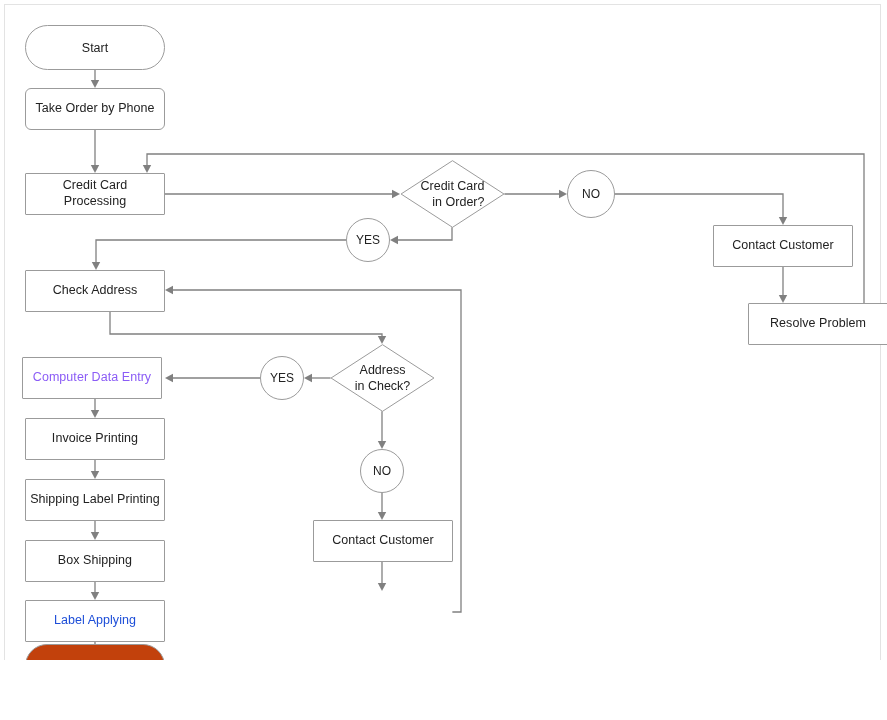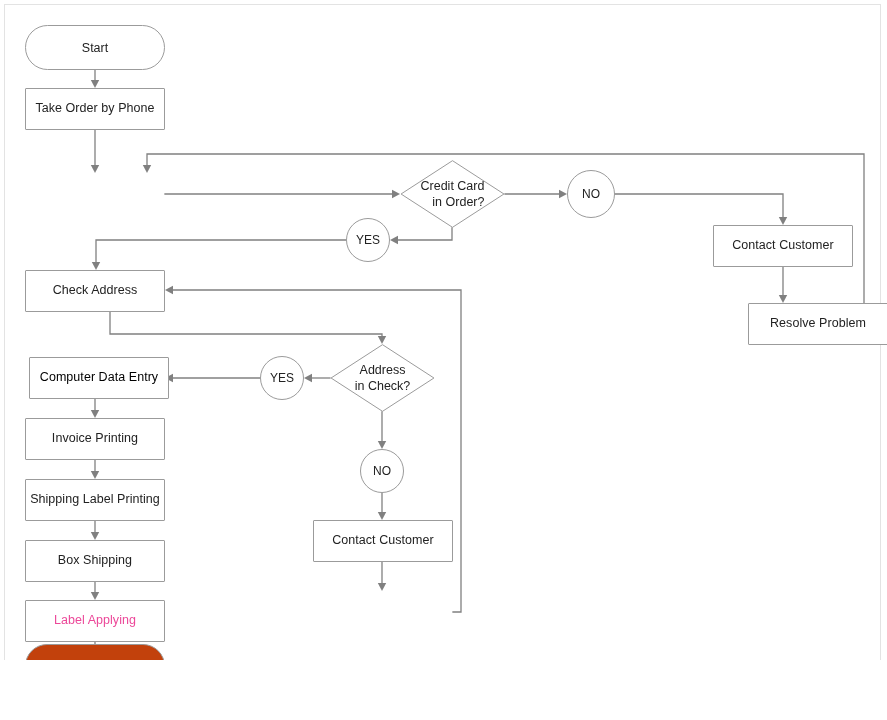--- a/index.html
+++ b/index.html
@@ -136,24 +136,27 @@
       <path d="M 95 582 L 95 594" fill="none" stroke="#808080" stroke-width="1.3" stroke-linecap="square" stroke-linejoin="miter"></path>
       <polygon points="95,600 90.8,592 99.2,592" fill="#808080"></polygon>
       <path d="M 95 642 L 95 654" fill="none" stroke="#808080" stroke-width="1.3" stroke-linecap="square" stroke-linejoin="miter"></path>
       <polygon points="95,660 90.8,652 99.2,652" fill="#808080"></polygon>
     </svg>
 
   <div class="node node-terminator" style="left: 25px; top: 25px; width: 140px; height: 45px; border-color: rgb(155, 155, 155); background: rgb(255, 255, 255); color: rgb(34, 34, 34);">
     <span class="node-label">Start</span>
   </div>
 
-  <div class="node node-process" style="left: 25px; top: 88px; width: 140px; height: 42px; border-color: rgb(155, 155, 155); background: rgb(255, 255, 255); color: rgb(34, 34, 34);">
+  <div class="node node-process" style="left: 25px; top: 88px; width: 140px; height: 42px; border-color: rgb(155, 155, 155); background: rgb(255, 255, 255); color: rgb(34, 34, 34); border-radius: 6px;">
     <span class="node-label">Take Order by Phone</span>
   </div>
 
+  <div class="node node-process" style="left: 25px; top: 173px; width: 140px; height: 42px; border-color: rgb(155, 155, 155); background: rgb(255, 255, 255); color: rgb(34, 34, 34);">
+    <span class="node-label">Credit Card Processing</span>
+  </div>
 
   <div class="node node-decision" style="left: 400px; top: 160px; width: 105px; height: 68px; color: rgb(34, 34, 34); text-align: right;">
     <svg class="dia-svg" viewBox="0 0 100 100" preserveAspectRatio="none">
       <polygon points="50,1 99,50 50,99 1,50" fill="#ffffff" stroke="#9b9b9b" stroke-width="1" vector-effect="non-scaling-stroke"></polygon>
     </svg>
     <span class="dia-label">Credit Card
 in Order?</span>
   </div>
 
   <div class="node node-connector" style="left: 567px; top: 170px; width: 48px; height: 48px; border-color: rgb(155, 155, 155); background: rgb(255, 255, 255); color: rgb(34, 34, 34);">
@@ -190,37 +193,37 @@
 
   <div class="node node-connector" style="left: 360px; top: 449px; width: 44px; height: 44px; border-color: rgb(155, 155, 155); background: rgb(255, 255, 255); color: rgb(34, 34, 34);">
     <span class="node-label">NO</span>
   </div>
 
   <div class="node node-process" style="left: 313px; top: 520px; width: 140px; height: 42px; border-color: rgb(155, 155, 155); background: rgb(255, 255, 255); color: rgb(34, 34, 34);">
     <span class="node-label">Contact Customer</span>
   </div>
 
 
-  <div class="node node-process" style="left: 29px; top: 357px; width: 140px; height: 42px; border-color: rgb(155, 155, 155); background: rgb(255, 255, 255); color: #000000;">
+  <div class="node node-process" style="left: 22px; top: 357px; width: 140px; height: 42px; border-color: rgb(155, 155, 155); background: rgb(255, 255, 255); color: #8b5cf6;">
     <span class="node-label">Computer Data Entry</span>
   </div>
 
   <div class="node node-process" style="left: 25px; top: 418px; width: 140px; height: 42px; border-color: rgb(155, 155, 155); background: rgb(255, 255, 255); color: rgb(34, 34, 34);">
     <span class="node-label">Invoice Printing</span>
   </div>
 
   <div class="node node-process" style="left: 25px; top: 479px; width: 140px; height: 42px; border-color: rgb(155, 155, 155); background: rgb(255, 255, 255); color: rgb(34, 34, 34);">
     <span class="node-label">Shipping Label Printing</span>
   </div>
 
   <div class="node node-process" style="left: 25px; top: 540px; width: 140px; height: 42px; border-color: rgb(155, 155, 155); background: rgb(255, 255, 255); color: rgb(34, 34, 34);">
     <span class="node-label">Box Shipping</span>
   </div>
 
-  <div class="node node-process" style="left: 25px; top: 600px; width: 140px; height: 42px; border-color: rgb(155, 155, 155); background: rgb(255, 255, 255); color: #ec4899;">
+  <div class="node node-process" style="left: 25px; top: 600px; width: 140px; height: 42px; border-color: rgb(155, 155, 155); background: rgb(255, 255, 255); color: #1d4ed8;">
     <span class="node-label">Label Applying</span>
   </div>
 
   <div class="node node-terminator" style="left: 25px; top: 644px; width: 140px; height: 44px; border-color: rgb(155, 155, 155); background: #c2410c; color: rgb(34, 34, 34); font-weight: bold;">
     <span class="node-label">End</span>
   </div>
 
 </div>
 
 </body></html>

